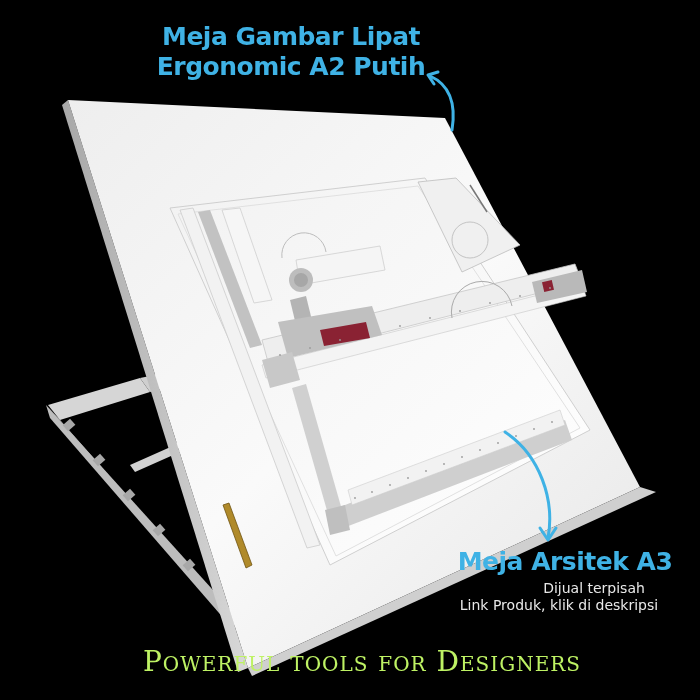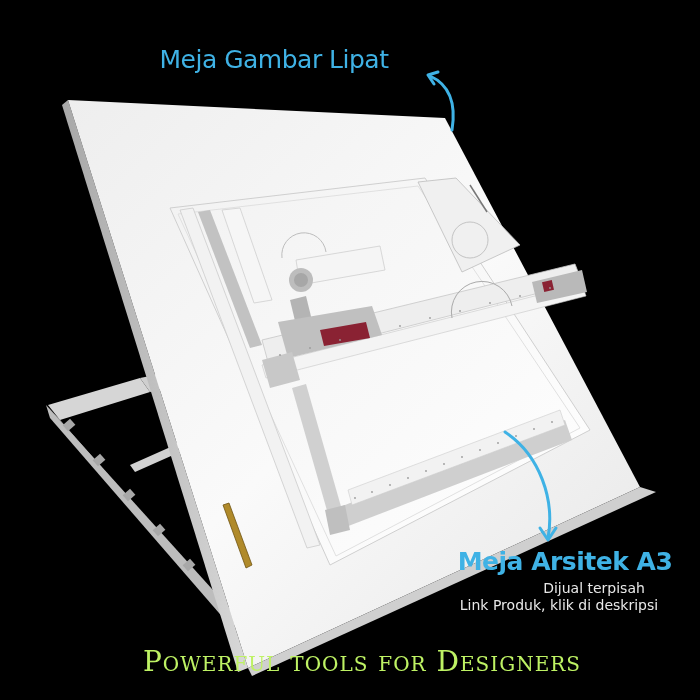--- a/index.html
+++ b/index.html
@@ -1,18 +1,18 @@
 <!DOCTYPE html>
 <html><head>
 <meta charset="utf-8">
 <style>
   html,body{margin:0;padding:0;background:#000;}
   body{width:700px;height:700px;position:relative;overflow:hidden;font-family:"DejaVu Sans",sans-serif;}
   .abs{position:absolute;}
-  .title-top{left:124px;top:22px;width:300px;text-align:center;color:#3fb2e5;font-weight:normal;font-size:25px;line-height:30px;font-family:"DejaVu Sans",sans-serif;letter-spacing:-0.5px;margin-top:23px;}
+  .title-top{left:141px;top:22px;width:300px;text-align:center;color:#3fb2e5;font-weight:bold;font-size:25px;line-height:30px;font-family:"DejaVu Sans",sans-serif;letter-spacing:-0.5px;}
   .title-a3{left:430px;top:547px;width:270px;text-align:center;color:#3fb2e5;font-weight:bold;font-size:25px;line-height:30px;letter-spacing:-0.5px;}
   .sub{color:#e8e8e8;font-size:14px;line-height:17px;text-align:center;}
   .sub1{left:484px;top:580px;width:220px;}
   .sub2{left:418px;top:597px;width:282px;text-align:center;}
   .footer{left:12px;top:644px;width:700px;text-align:center;color:#bef264;font-family:"DejaVu Serif",serif;font-size:28px;line-height:36px;font-variant:small-caps;letter-spacing:1px;}
   svg{position:absolute;left:0;top:0;}
 </style>
 </head>
 <body>
 
@@ -123,19 +123,20 @@
 
   <path d="M452,130 C456,105 450,85 430,76" fill="none" stroke="#3fb2e5" stroke-width="3" stroke-linecap="round"></path>
   <path d="M438,72 L428,75 L434,84" fill="none" stroke="#3fb2e5" stroke-width="3" stroke-linecap="round" stroke-linejoin="round"></path>
 
   <path d="M505,432 C540,455 555,500 548,538" fill="none" stroke="#3fb2e5" stroke-width="3" stroke-linecap="round"></path>
   <path d="M540,528 L548,540 L556,528" fill="none" stroke="#3fb2e5" stroke-width="3" stroke-linecap="round" stroke-linejoin="round"></path>
 </svg>
 
 <div class="abs title-top">
   <div>Meja Gambar Lipat</div>
+  <div>Ergonomic A2 Putih</div>
 </div>
 
 <div class="abs title-a3">Meja Arsitek A3</div>
 <div class="abs sub sub1">Dijual terpisah</div>
 <div class="abs sub sub2">Link Produk, klik di deskripsi</div>
 
 <div class="abs footer">Powerful tools for Designers</div>
 
 </body></html>

